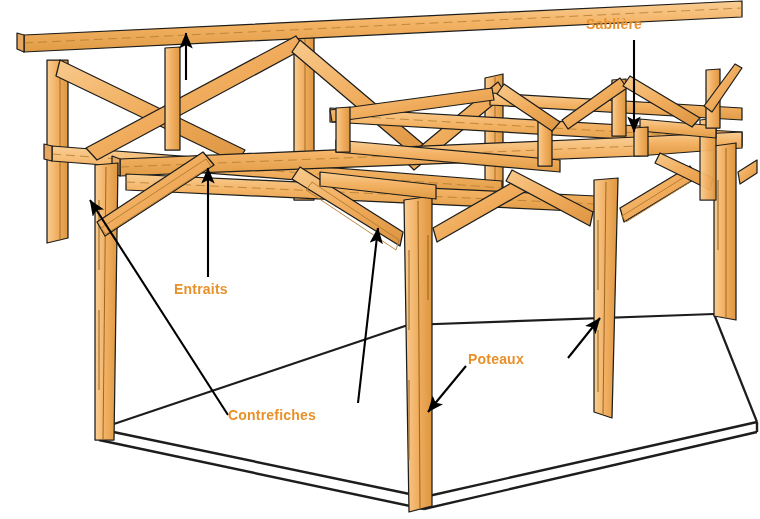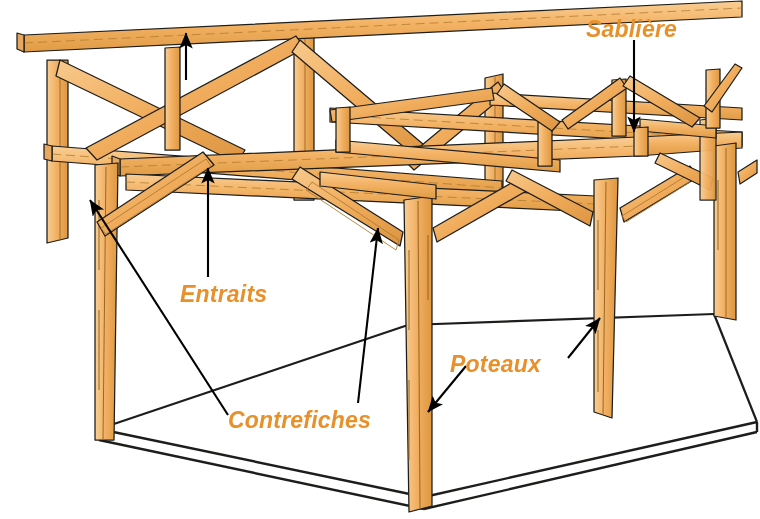--- a/index.html
+++ b/index.html
@@ -22,31 +22,30 @@
     left: 0;
     top: 0;
     width: 760px;
     height: 519px;
   }
   .label {
     position: absolute;
     color: #E8912B;
     font-family: "Liberation Sans", sans-serif;
     font-weight: bold;
-    font-style: italic;
-    font-size: 23px;
+    font-size: 14px;
     letter-spacing: 0.2px;
     white-space: nowrap;
     user-select: none;
   }
   .lbl-faitiere   { left: 146px; top: 84px; }
   .lbl-sabliere   { left: 586px; top: 16px; }
-  .lbl-entraits   { left: 180px; top: 281px; }
+  .lbl-entraits   { left: 174px; top: 281px; }
   .lbl-contrefiches { left: 228px; top: 407px; }
-  .lbl-poteaux    { left: 450px; top: 351px; }
+  .lbl-poteaux    { left: 468px; top: 351px; }
 </style>
 </head>
 <body>
 
 <div id="stage">
 
   <svg id="frame-svg" viewBox="0 0 760 519">
     <defs>
       <linearGradient id="wdH" x1="0" y1="0" x2="0" y2="1">
         <stop offset="0%" stop-color="#F9CE94"></stop>

